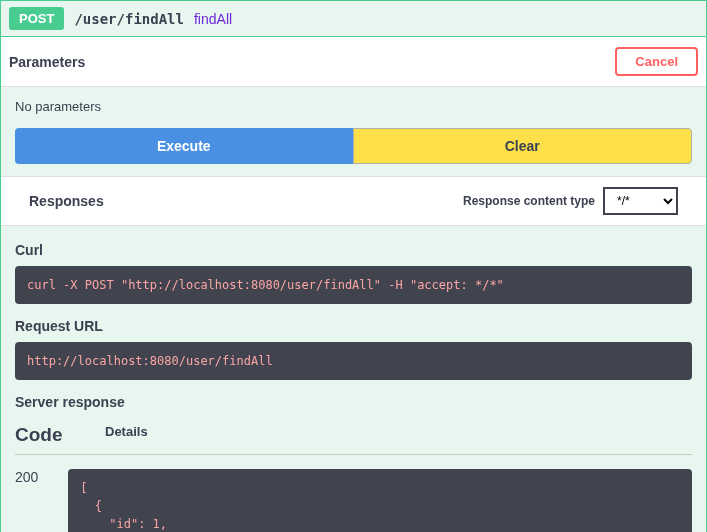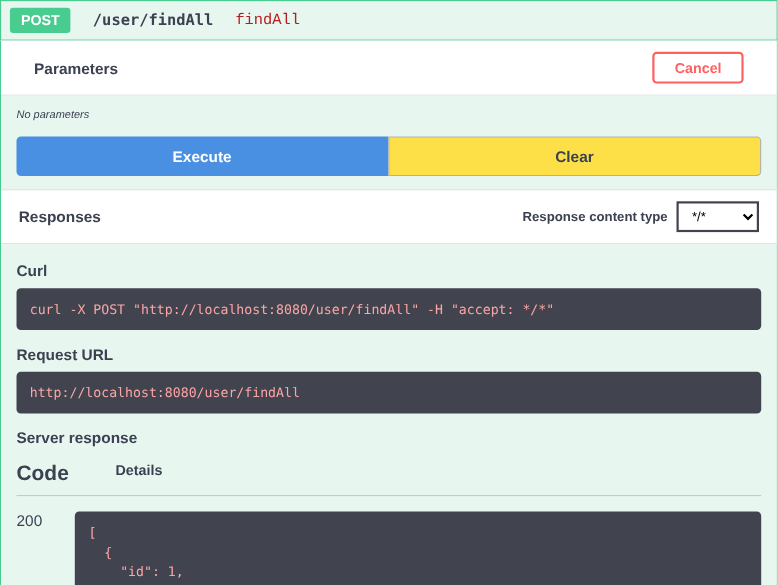--- a/index.html
+++ b/index.html
@@ -1,30 +1,30 @@
 <!DOCTYPE html>
 <html><head>
 <meta charset="utf-8">
 <style>
 * { box-sizing: border-box; margin: 0; padding: 0; }
 body { font-family: -apple-system, BlinkMacSystemFont, "Segoe UI", sans-serif; font-size: 14px; background: #e8f5e9; width: 707px; }
-.op-header { display: flex; align-items: center; background: #e8f6f0; border: 1px solid #49cc90; padding: 6px 8px; gap: 20px; }
+.op-header { display: flex; align-items: center; background: #e8f6f0; border: 1px solid #49cc90; padding: 6px 8px; gap: 10px; }
 .method-badge { background: #49cc90; color: #fff; font-weight: 700; padding: 4px 10px; border-radius: 3px; font-size: 13px; }
 .path { font-family: "Consolas", monospace; font-weight: 600; color: #3b4151; text-align: center; }
-.summary { color: #b91c1c; font-family: Liberation Mono, monospace; }
+.summary { color: #6d28d9; font-family: Liberation Sans, sans-serif; }
 .panel { border: 1px solid #49cc90; border-top: none; background: #fff; }
-.section-bar { display: flex; justify-content: space-between; align-items: center; padding: 10px 30px; background: #fff; border-bottom: 1px solid #e0e0e0; }
+.section-bar { display: flex; justify-content: space-between; align-items: center; padding: 10px 8px; background: #fff; border-bottom: 1px solid #e0e0e0; }
 .section-title { font-weight: 700; color: #3b4151; }
 .cancel-btn { border: 2px solid #ff6060; background: #fff; color: #ff6060; font-weight: 700; padding: 5px 18px; border-radius: 4px; cursor: pointer; font-size: 13px; }
 .params-body { padding: 12px 14px; background: #e8f6f0; }
-.no-params { color: #3b4151; font-size: 10px; font-style: italic; }
+.no-params { color: #3b4151; font-size: 13px; }
 .btn-row { display: flex; gap: 0; margin-top: 14px; border-radius: 11px; }
 .exec-btn { flex: 1; background: #4990e2; color: #fff; border: none; font-weight: 700; padding: 9px 0; border-radius: 4px 0 0 4px; cursor: pointer; font-size: 14px; }
 .clear-btn { flex: 1; background: #fde047; color: #3b4151; border: 1px solid #b0b0b0; font-weight: 600; padding: 9px 0; border-radius: 0 4px 4px 0; cursor: pointer; font-size: 14px; }
-.responses-bar { display: flex; justify-content: space-between; align-items: center; padding: 10px 16px; background: #fff; border-top: 1px solid #e0e0e0; border-bottom: 1px solid #e0e0e0; }
+.responses-bar { display: flex; justify-content: space-between; align-items: center; padding: 10px 28px; background: #fff; border-top: 1px solid #e0e0e0; border-bottom: 1px solid #e0e0e0; }
 .ct-wrap { display: flex; align-items: center; gap: 8px; justify-content: space-between; }
 .ct-label { font-weight: 700; font-size: 12px; color: #3b4151; }
 .ct-select { border: 2px solid #41444e; padding: 4px 30px 4px 8px; font-size: 12px; background: #fff; font-family: inherit; }
 .resp-body { background: #e8f6f0; padding: 12px 14px; }
 .sub-h { font-weight: 700; color: #3b4151; margin: 4px 0 8px; font-size: 14px; }
 .code-block { background: #41444e; color: #fca5a5; font-family: "Consolas", monospace; font-size: 12px; padding: 10px 12px; border-radius: 4px; white-space: pre; overflow-x: auto; line-height: 1.5; }
 .tbl-head { display: flex; gap: 0; padding: 6px 0 8px; border-bottom: 1px solid #bfcfc6; margin-top: 6px; }
 .col-code { width: 90px; font-weight: 700; color: #3b4151; font-size: 19px; }
 .col-details { flex: 1; font-weight: 700; color: #3b4151; font-size: 13px; }
 .tbl-row { display: flex; padding-top: 14px; }

